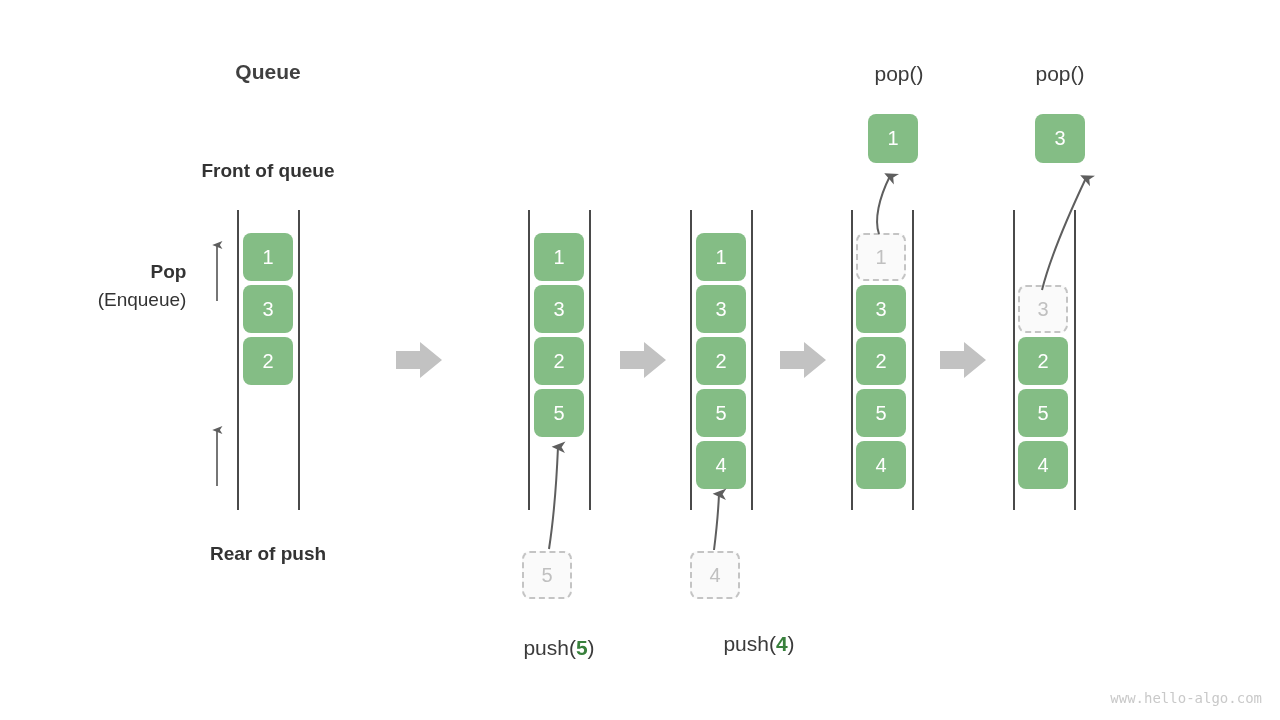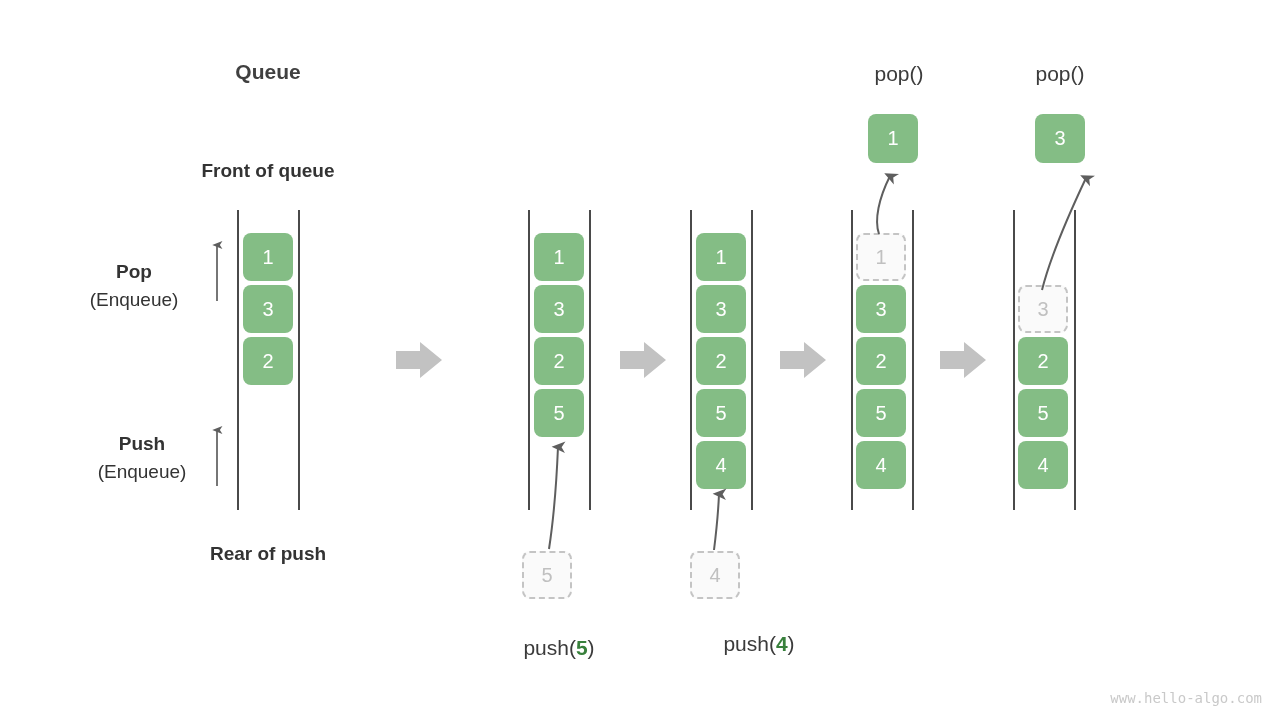--- a/index.html
+++ b/index.html
@@ -112,26 +112,22 @@
 </head>
 <body>
 
 <div class="stage">
 
   <div class="title" style="left:268px; top:60px;">Queue</div>
 
   <div class="hdr" style="left:268px; top:160px;">Front of queue</div>
   <div class="hdr" style="left:268px; top:543px;">Rear of push</div>
 
-  <div class="sidelabel" style="left:134px; top:258px;">
+  <div class="sidelabel" style="left:142px; top:258px;text-align:right;">
     <span class="strong">Pop</span>
-    <span class="soft">(Enqueue)</span>
-  </div>
-  <div class="sidelabel" style="left:142px; top:430px;">
-    <span class="strong">Push</span>
     <span class="soft">(Enqueue)</span>
   </div>
 
   <svg class="thinsvg" style="left:206px; top:235px;" width="24" height="68">
     <defs>
       <marker id="mk-dir" markerWidth="7" markerHeight="7" refX="3" refY="3.2" orient="auto">
         <path d="M0.6,6.4 L3,0.4 L5.4,6.4 L3,4.9 Z" fill="#5e5e5e"></path>
       </marker>
     </defs>
     <line x1="11" y1="66" x2="11" y2="10" stroke="#5e5e5e" stroke-width="1.7" marker-end="url(#mk-dir)"></line>

